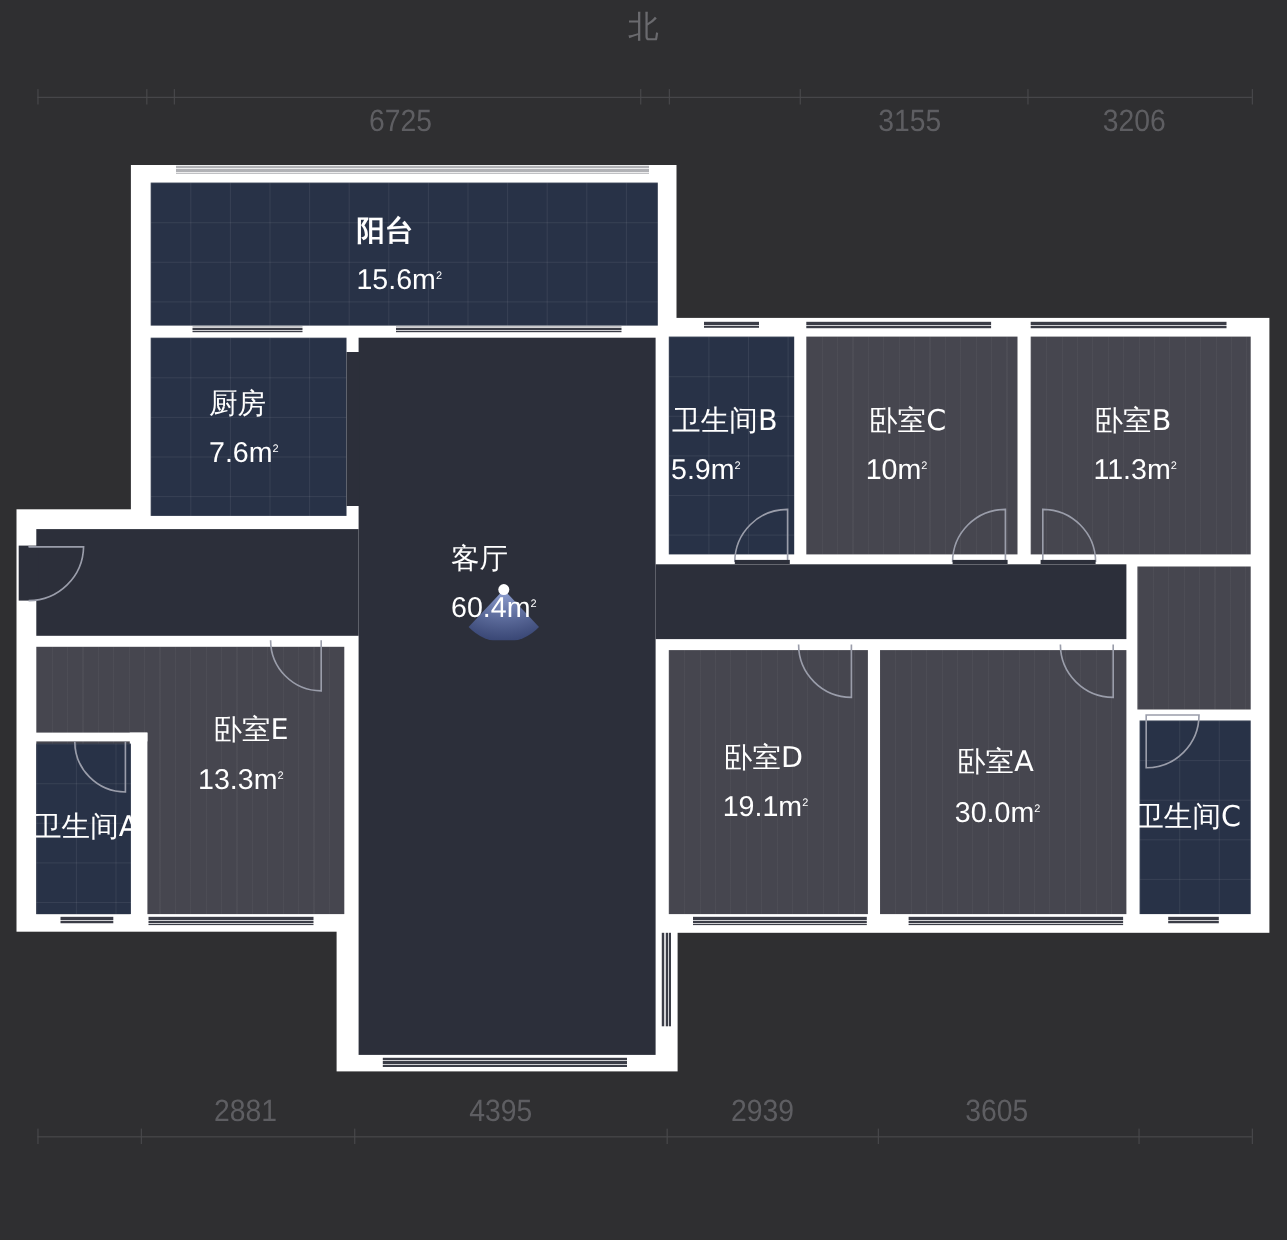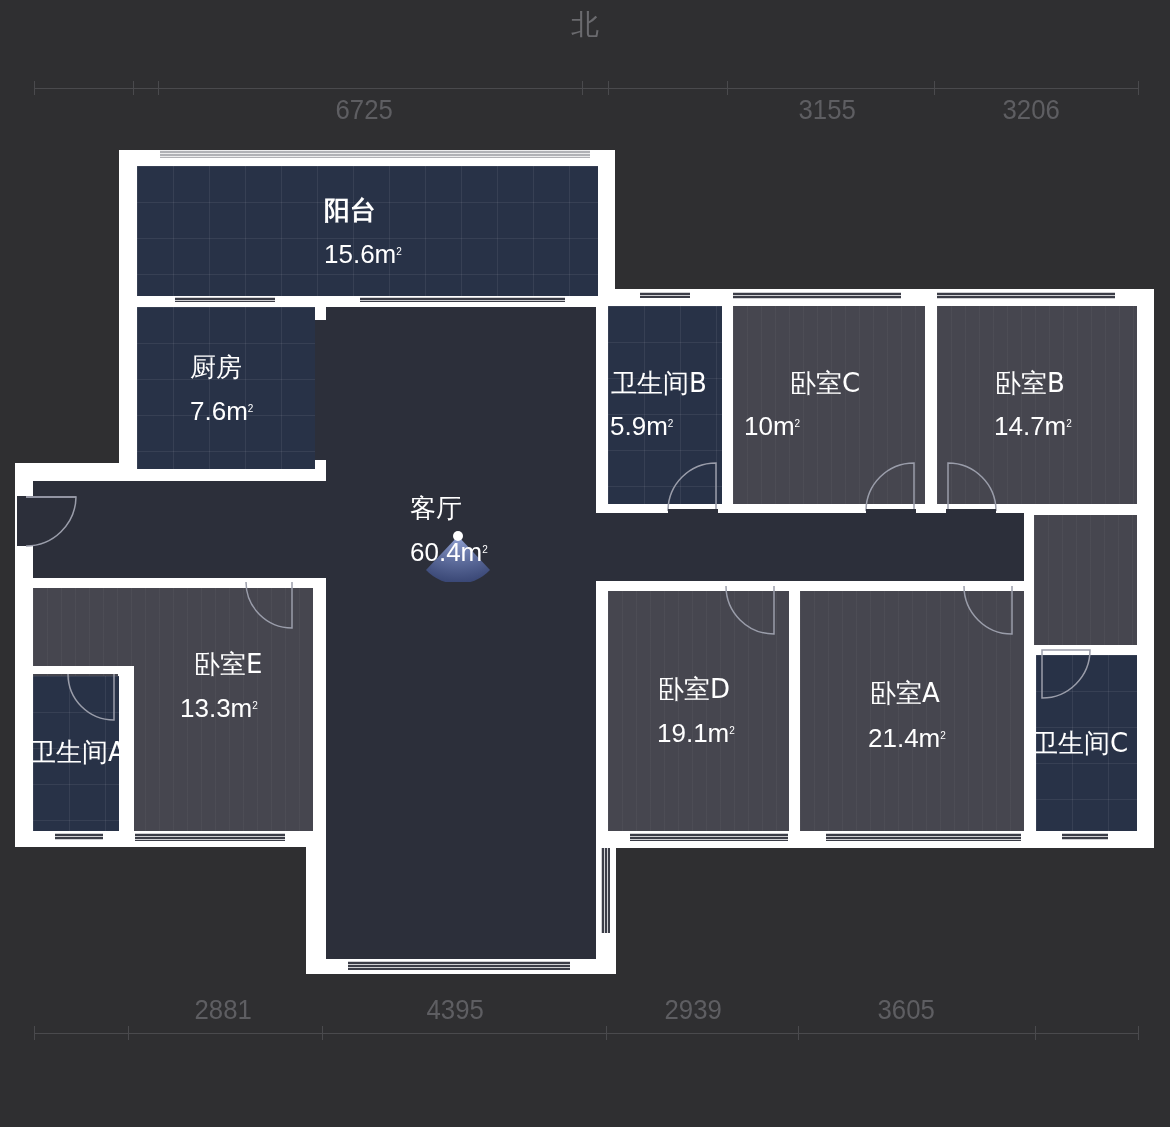--- a/index.html
+++ b/index.html
@@ -128,30 +128,30 @@
   <div class="abs label" style="left:611px;top:367px;">卫生间B</div>
   <div class="abs area" style="left:610px;top:410px;"><span>5.9m</span><sup>2</sup></div>
   <svg class="abs" style="left:666px;top:457px;" width="54" height="56" viewBox="0 0 54 56">
     <path d="M2 54 A48 48 0 0 1 50 6 V54" fill="none" stroke="#9a9daa" stroke-width="1.5"></path>
     <rect x="2" y="52" width="50" height="4" fill="#2c2f3a"></rect>
   </svg>
 
   <div class="abs room wood" style="left:733px;top:306px;width:192px;height:198px;"></div>
   <div class="abs window" style="left:733px;top:292px;width:168px;height:7px;"></div>
   <div class="abs label" style="left:790px;top:367px;">卧室C</div>
-  <div class="abs area" style="left:744px;top:410px;"><span>10m</span><sup>2</sup></div>
+  <div class="abs area" style="left:787px;top:410px;"><span>10m</span><sup>2</sup></div>
   <svg class="abs" style="left:864px;top:457px;" width="54" height="56" viewBox="0 0 54 56">
     <path d="M2 54 A48 48 0 0 1 50 6 V54" fill="none" stroke="#9a9daa" stroke-width="1.5"></path>
     <rect x="2" y="52" width="50" height="4" fill="#2c2f3a"></rect>
   </svg>
 
   <div class="abs room wood" style="left:937px;top:306px;width:200px;height:198px;"></div>
   <div class="abs window" style="left:937px;top:292px;width:178px;height:7px;"></div>
   <div class="abs label" style="left:995px;top:367px;">卧室B</div>
-  <div class="abs area" style="left:994px;top:410px;"><span>14.7m</span><sup>2</sup></div>
+  <div class="abs area" style="left:994px;top:410px;"><span>11.3m</span><sup>2</sup></div>
   <svg class="abs" style="left:944px;top:457px;" width="54" height="56" viewBox="0 0 54 56">
     <path d="M52 54 A48 48 0 0 0 4 6 V54" fill="none" stroke="#9a9daa" stroke-width="1.5"></path>
     <rect x="2" y="52" width="50" height="4" fill="#2c2f3a"></rect>
   </svg>
 
   <div class="abs room wood" style="left:1034px;top:515px;width:103px;height:130px;"></div>
 
   <div class="abs room wood" style="left:33px;top:588px;width:280px;height:243px;"></div>
   <div class="abs window" style="left:135px;top:833px;width:150px;height:8px;"></div>
   <div class="abs label" style="left:182px;top:648px;margin-left:12px;">卧室E</div>
@@ -173,21 +173,21 @@
   <div class="abs window" style="left:630px;top:833px;width:158px;height:8px;"></div>
   <div class="abs label" style="left:658px;top:673px;">卧室D</div>
   <div class="abs area" style="left:657px;top:717px;"><span>19.1m</span><sup>2</sup></div>
   <svg class="abs" style="left:724px;top:584px;" width="54" height="56" viewBox="0 0 54 56">
     <path d="M2 2 A48 48 0 0 0 50 50 V2" fill="none" stroke="#9a9daa" stroke-width="1.5"></path>
   </svg>
 
   <div class="abs room wood" style="left:800px;top:591px;width:224px;height:240px;"></div>
   <div class="abs window" style="left:826px;top:833px;width:195px;height:8px;"></div>
   <div class="abs label" style="left:870px;top:677px;">卧室A</div>
-  <div class="abs area" style="left:868px;top:722px;"><span>21.4m</span><sup>2</sup></div>
+  <div class="abs area" style="left:868px;top:722px;"><span>30.0m</span><sup>2</sup></div>
   <svg class="abs" style="left:962px;top:584px;" width="54" height="56" viewBox="0 0 54 56">
     <path d="M2 2 A48 48 0 0 0 50 50 V2" fill="none" stroke="#9a9daa" stroke-width="1.5"></path>
   </svg>
 
   <div class="abs room tile" style="left:1036px;top:655px;width:101px;height:176px;"></div>
   <div class="abs window" style="left:1062px;top:833px;width:46px;height:7px;"></div>
   <div class="abs label" style="left:1032px;top:727px;width:108px;overflow:hidden;">卫生间C</div>
   <svg class="abs" style="left:1040px;top:648px;" width="52" height="54" viewBox="0 0 52 54">
     <path d="M2 50 A48 48 0 0 0 50 2 H2 Z" fill="none" stroke="#9a9daa" stroke-width="1.5"></path>
   </svg>

